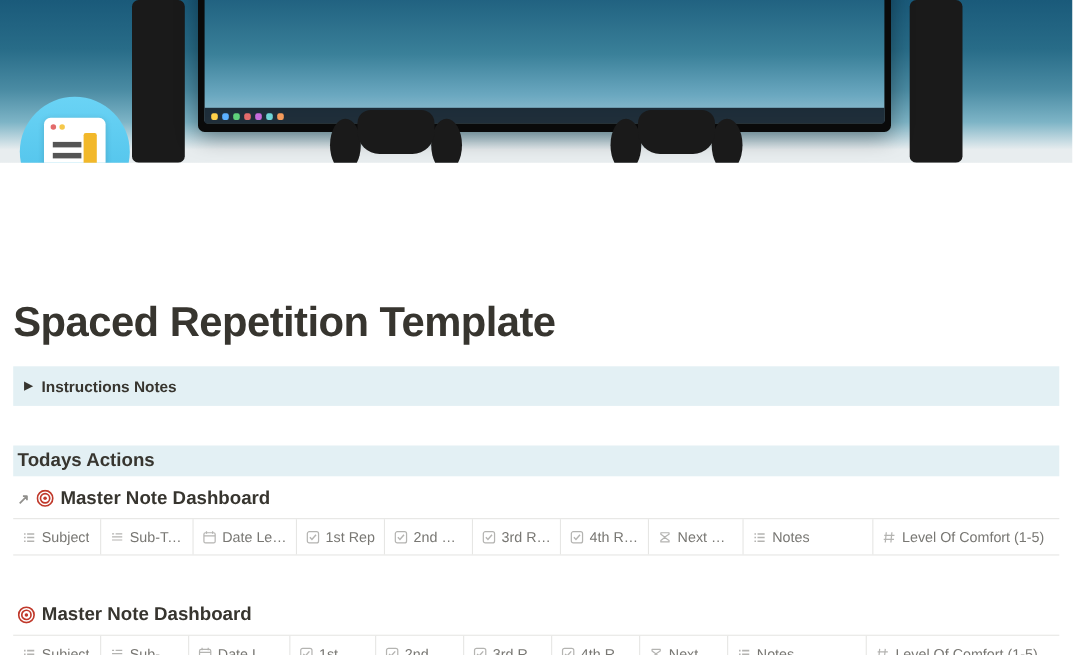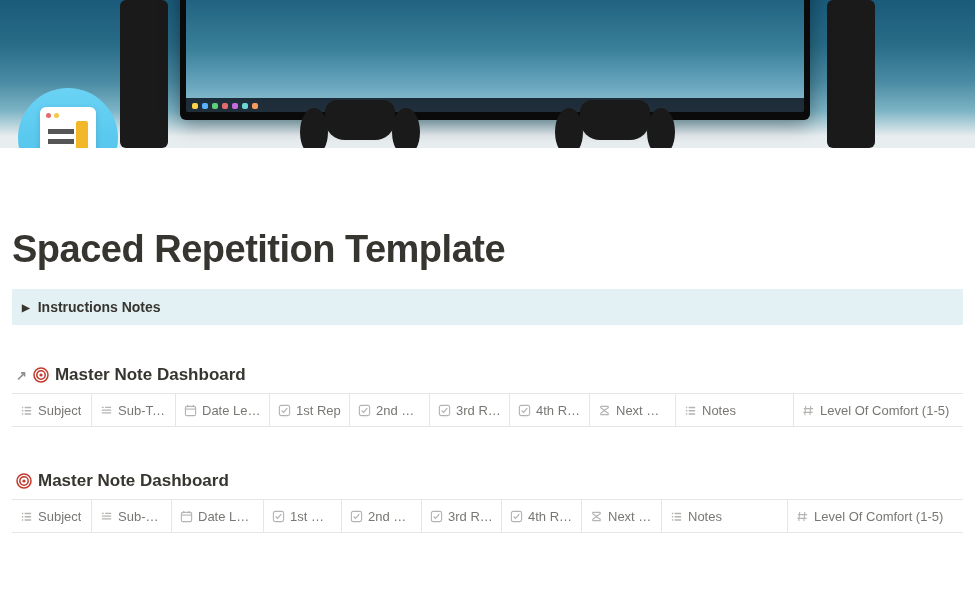--- a/index.html
+++ b/index.html
@@ -21,21 +21,21 @@
 .ctrl-grip.gl { left: 0; } .ctrl-grip.gr { right: 0; }
 .page-icon { position: absolute; left: 18px; top: 88px; width: 100px; height: 100px; border-radius: 50%; background: linear-gradient(180deg, #6ad3f5 0%, #4abfe8 100%); display: flex; align-items: center; justify-content: center; overflow: hidden; }
 .doc-icon { width: 56px; height: 62px; background: #fff; border-radius: 6px; position: relative; box-shadow: 0 2px 6px rgba(0,0,0,.15); }
 .doc-top { position: absolute; left: 6px; top: 6px; display: flex; gap: 3px; }
 .doc-dot { width: 5px; height: 5px; border-radius: 50%; }
 .doc-lines { position: absolute; left: 8px; top: 22px; right: 22px; }
 .doc-line { height: 5px; background: #555; margin-bottom: 5px; }
 .pencil { position: absolute; right: 8px; top: 14px; width: 12px; height: 44px; background: #f2b82a; border-radius: 2px 2px 0 0; }
 .pencil::after { content:""; position:absolute; bottom:-8px; left:0; border-left:6px solid transparent; border-right:6px solid transparent; border-top:8px solid #d08a1a; }
 .content { padding: 80px 12px 0 12px; }
-h1.title { font-size: 38px; font-weight: 800; letter-spacing: -0.5px; margin-bottom: 18px; }
+h1.title { font-size: 38px; font-weight: 800; letter-spacing: -0.5px; margin-bottom: 18px; margin-top: 44px; }
 .callout { background: #e3f0f4; padding: 10px 10px; display: flex; align-items: center; gap: 8px; font-weight: 700; font-size: 14px; margin-bottom: 36px; cursor: pointer; }
 .tri { font-size: 10px; color: #37352f; }
 .section-h { background: #e3f0f4; font-weight: 700; font-size: 17px; padding: 4px 4px; margin-bottom: 6px; }
 .linked { display: flex; align-items: center; gap: 4px; font-weight: 700; font-size: 17px; padding: 4px 4px 8px 4px; }
 .linked .arrow { font-size: 13px; opacity: .55; margin-right: 2px; }
 .target { color: #c0392b; font-size: 17px; margin-right: 2px; }
 .db-table { border-top: 1px solid #e6e6e4; border-bottom: 1px solid #e6e6e4; display: flex; width: 100%; margin-bottom: 40px; }
 .col { border-right: 1px solid #e6e6e4; display: flex; flex-direction: column; }
 .col:last-child { border-right: none; flex: 1; }
 .col-head { display: flex; align-items: center; gap: 5px; padding: 6px 8px; font-size: 13px; color: #787773; white-space: nowrap; overflow: hidden; height: 32px; }
@@ -90,20 +90,21 @@
 </div>
 
 <div class="content">
   <h1 class="title">Spaced Repetition Template</h1>
 
   <div class="callout">
     <span class="tri">▶</span>
     <span>Instructions Notes</span>
   </div>
 
+  <div class="section-h">Todays Actions</div>
   <div class="linked">
     <span class="arrow">↗</span>
     <span class="target">
       <svg width="16" height="16" viewBox="0 0 16 16">
           <circle cx="8" cy="8" r="7" fill="none" stroke="#c0392b" stroke-width="1.5"></circle>
           <circle cx="8" cy="8" r="4.2" fill="none" stroke="#c0392b" stroke-width="1.5"></circle>
           <circle cx="8" cy="8" r="1.6" fill="#c0392b"></circle>
         </svg>
     </span>
     <span>Master Note Dashboard</span>

